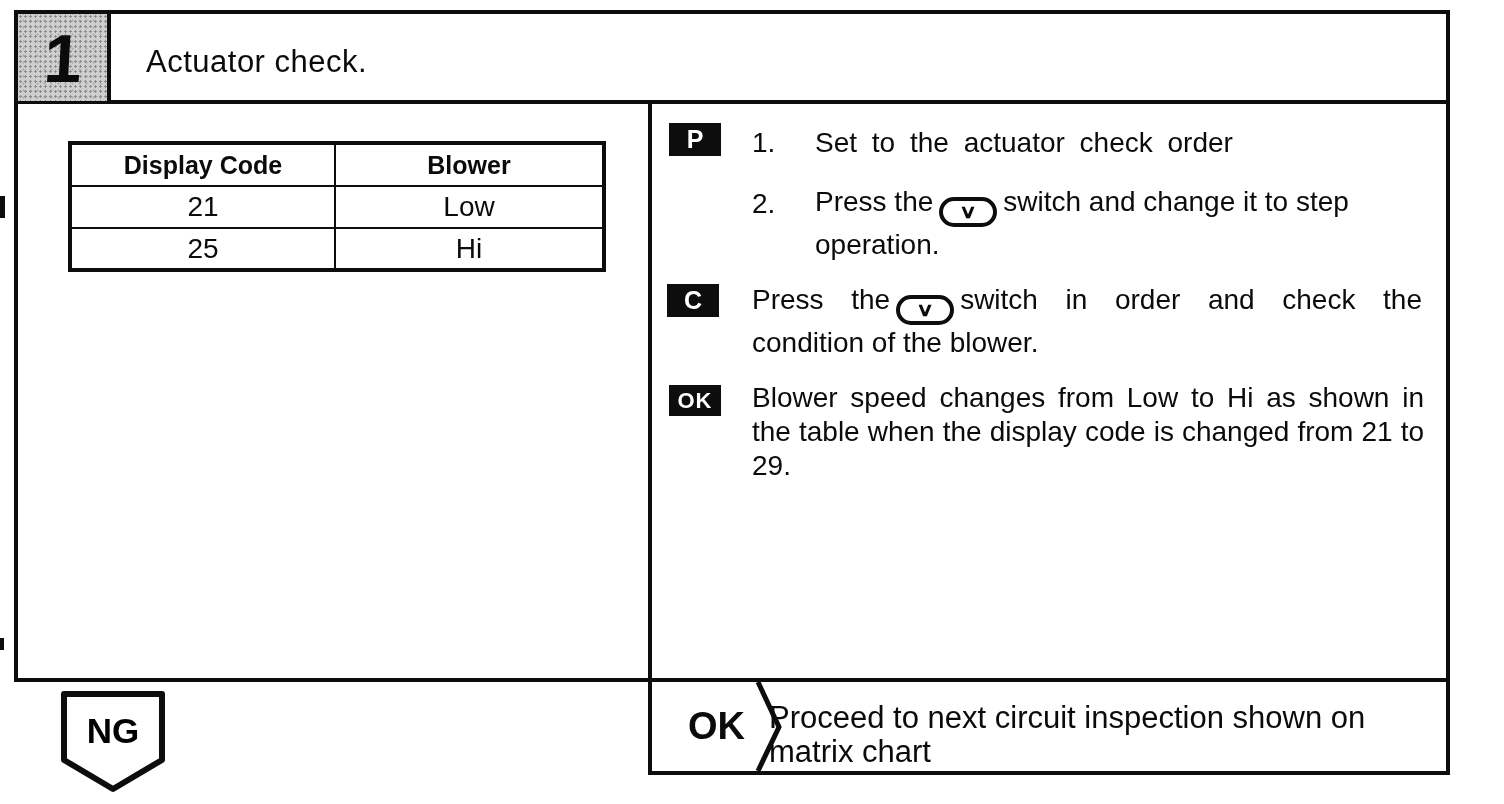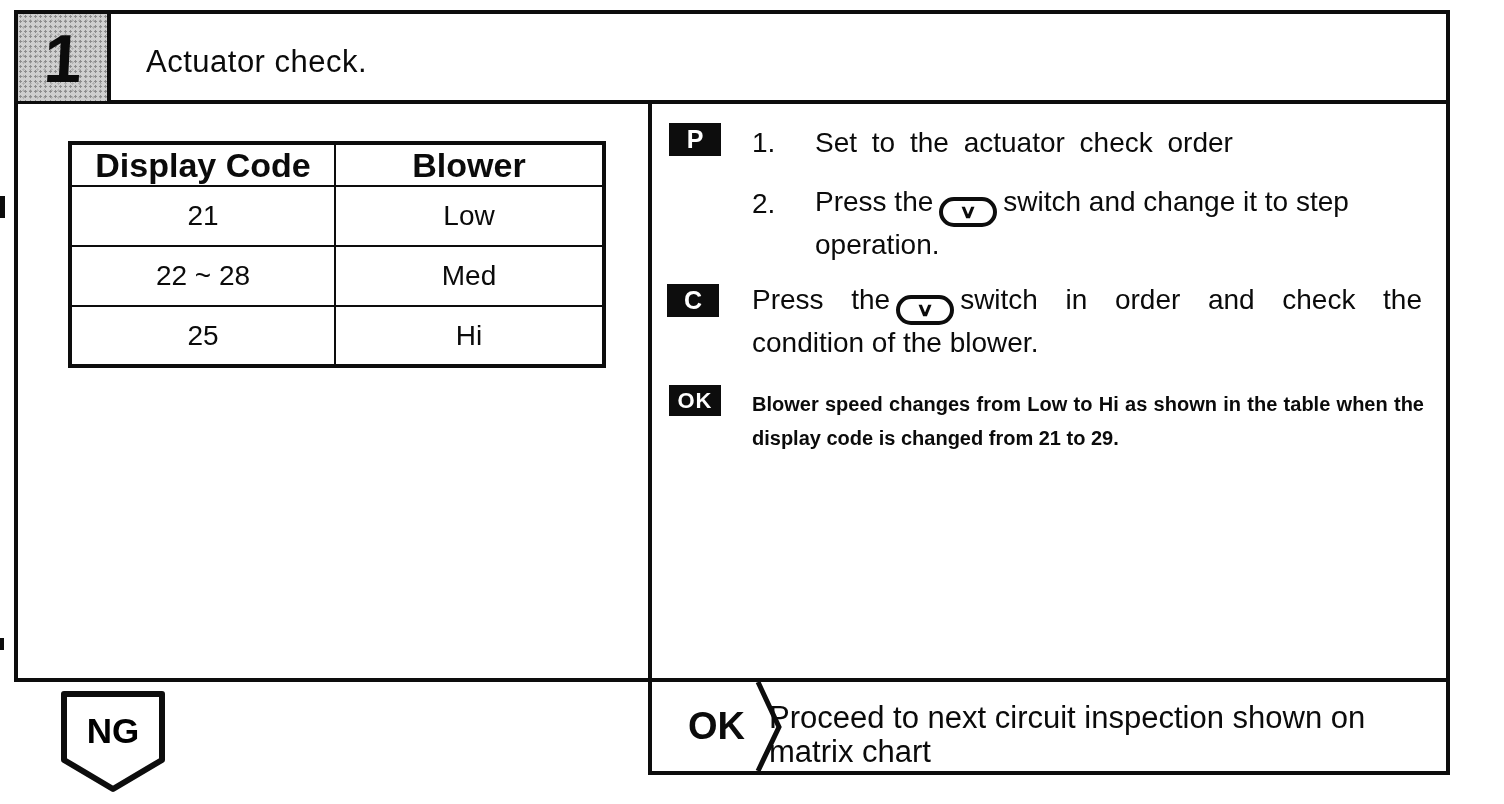--- a/index.html
+++ b/index.html
@@ -29,40 +29,40 @@
                  border-left:4px solid #0d0d0d; border-right:4px solid #0d0d0d;
                  border-bottom:4px solid #0d0d0d; background:#fff; }
   .rp-content { position:absolute; left:0; top:0; width:100%; height:578px;
                 border-bottom:4px solid #0d0d0d; }
   .rp-footer  { position:absolute; left:0; top:578px; width:100%; height:89px; }
 
   
   .code-table { left:68px; top:141px; border-collapse:collapse; }
   .code-table th, .code-table td { border:2px solid #0d0d0d; text-align:center; }
   .code-table { border:4px solid #0d0d0d; }
-  .code-table th { width:265px; height:43px; font-size:34px; font-weight:bold; }
+  .code-table th { width:265px; height:43px; font-size:25px; font-weight:bold; }
   .code-table th:last-child { width:269px; }
-  .code-table td { height:60px; font-size:28px; font-weight:normal; }
+  .code-table td { height:42px; font-size:28px; font-weight:normal; }
 
   
   .badge { position:absolute; background:#0d0d0d; color:#ffffff; font-weight:bold;
            display:flex; align-items:center; justify-content:center; }
   .badge-p  { left:17px;  top:19px;  width:52px; height:33px; font-size:25px; }
   .badge-c  { left:15px;  top:180px; width:52px; height:33px; font-size:25px; }
   .badge-ok { left:17px;  top:281px; width:52px; height:31px; font-size:22px; letter-spacing:1px; }
 
   .proc-text { font-size:28px; line-height:35px; }
   .item-num  { position:absolute; left:100px; font-size:28px; }
   .item1-num { top:21px; }
   .item1-text { position:absolute; left:163px; top:21px; word-spacing:7px; }
   .item2-num { top:82px; }
   .item2-text { position:absolute; left:163px; top:80px; width:608px; }
   .c-text  { position:absolute; left:100px; top:178px; width:670px; text-align:justify; }
-  .ok-text { position:absolute; left:100px; top:283px; width:672px; font-weight:bold;
-             font-size:20px; line-height:34px; text-align:justify; }
+  .ok-text { position:absolute; left:100px; top:277px; width:672px; font-weight:normal;
+             font-size:28px; line-height:34px; text-align:justify; }
 
   .switch-pill { display:inline-flex; align-items:center; justify-content:center;
                  width:58px; height:30px; border:4px solid #0d0d0d; border-radius:16px;
                  vertical-align:-7px; margin:0 6px; background:#fff; }
   .switch-pill .glyph { font-size:19px; font-weight:bold; line-height:1; transform:scaleX(1.3); }
 
   
   .footer-ok-label { position:absolute; left:36px; top:23px; font-size:38px; font-weight:bold; }
   .footer-chevron  { position:absolute; left:102px; top:0; }
   .footer-result   { position:absolute; left:117px; top:19px; width:660px;
@@ -89,24 +89,20 @@
   <thead>
     <tr>
       <th>Display Code</th>
       <th>Blower</th>
     </tr>
   </thead>
   <tbody>
     <tr>
       <td>21</td>
       <td>Low</td>
-    </tr>
-    <tr>
-      <td>22 ~ 28</td>
-      <td>Med</td>
     </tr>
     <tr>
       <td>25</td>
       <td>Hi</td>
     </tr>
   </tbody>
 </table>
 
 <div class="abs right-panel">
   <div class="rp-content">

